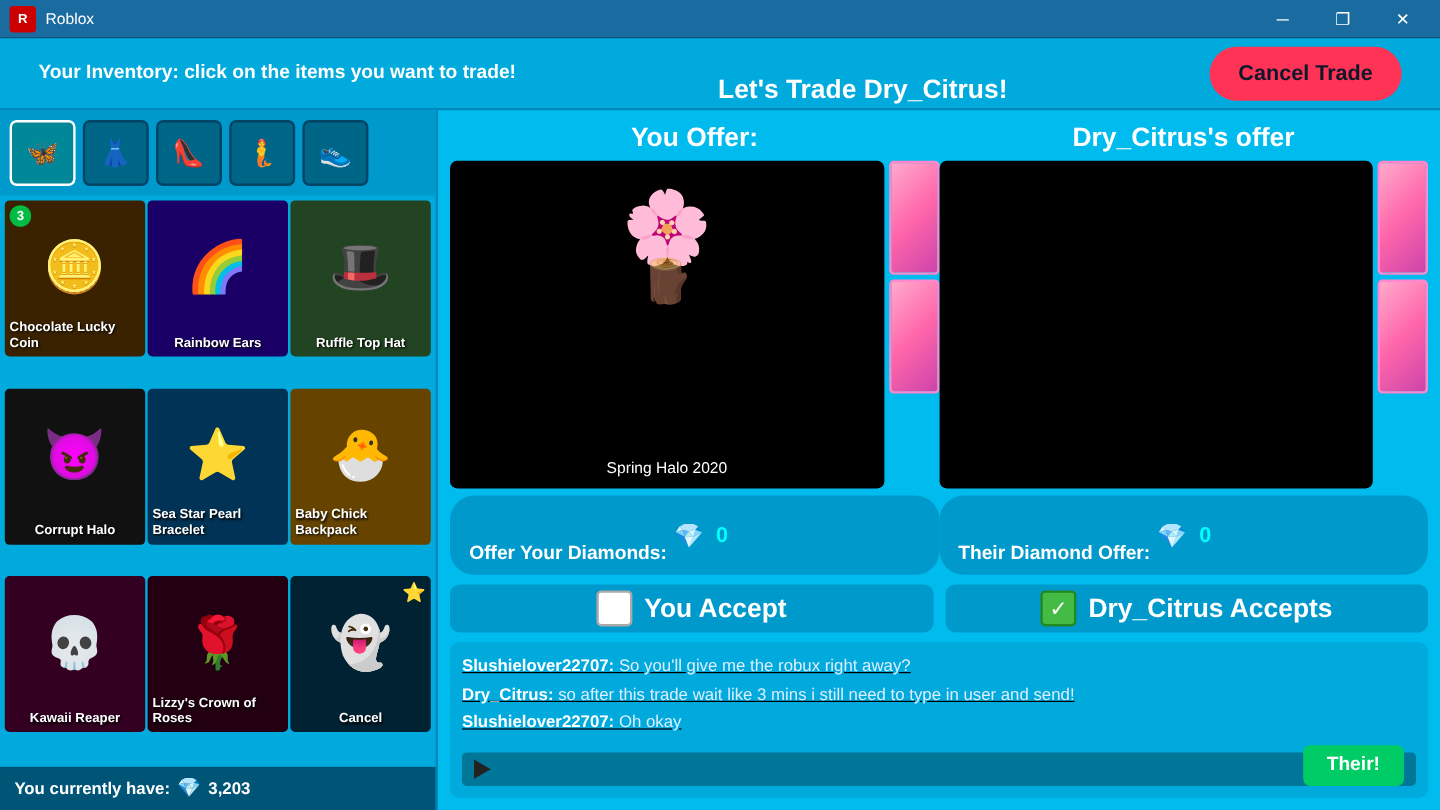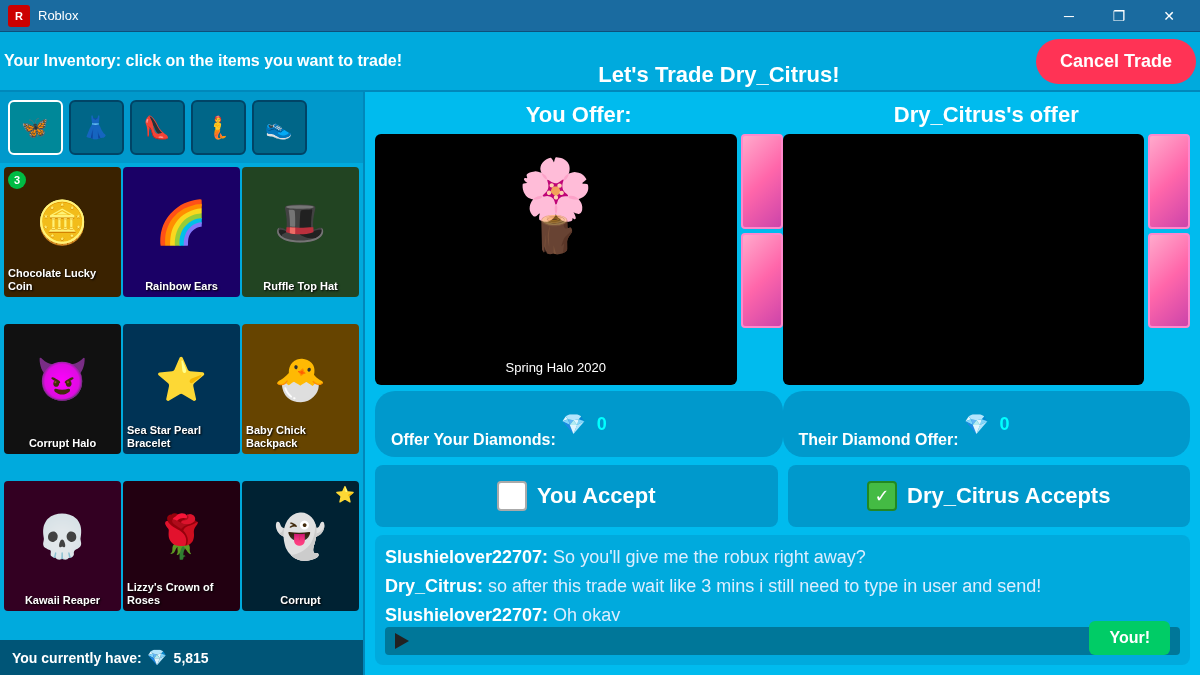--- a/index.html
+++ b/index.html
@@ -59,37 +59,37 @@
       justify-content: center;
     }
 
     
     .header-bar {
       background: #00aadd;
       height: 60px;
       display: flex;
       align-items: center;
       justify-content: space-between;
-      padding: 0 4px;
+      padding: 0 32px;
       border-bottom: 2px solid #0088bb;
     }
     .header-instruction {
       color: white;
       font-size: 16px;
       font-weight: bold;
     }
     .header-title {
       color: white;
       font-size: 22px;
       font-weight: bold;
       margin-top: 28px;
     }
     .cancel-btn {
       background: #ff3355;
-      color: #ffffff;
+      color: #0f172a;
       border: none;
       border-radius: 25px;
       padding: 12px 24px;
       font-size: 18px;
       font-weight: bold;
       cursor: pointer;
     }
 
     
     .main-content {
@@ -295,21 +295,21 @@
       gap: 10px;
     }
     .accept-box {
       flex: 1;
       display: flex;
       align-items: center;
       justify-content: center;
       gap: 10px;
       background: #0099cc;
       border-radius: 8px;
-      padding: 16px;
+      padding: 5px;
     }
     .accept-checkbox {
       width: 30px;
       height: 30px;
       background: white;
       border-radius: 4px;
       border: 2px solid #aaa;
       display: flex;
       align-items: center;
       justify-content: center;
@@ -332,21 +332,22 @@
       padding: 10px;
       flex-shrink: 0;
       height: 130px;
       display: flex;
       flex-direction: column;
       position: relative;
     }
     .chat-messages {
       flex: 1;
       overflow-y: auto;
-      font-size: 18px;
+      font-size: 14px;
+      text-decoration: underline;
     }
     .chat-msg {
       margin-bottom: 4px;
       line-height: 1.4;
     }
     .chat-user {
       color: #ffffff;
       font-weight: bold;
     }
     .chat-text {
@@ -430,27 +431,27 @@
           <div class="inv-item-avatar" style="font-size: 42px;">💀</div>
           <div class="inv-item-name">Kawaii Reaper</div>
         </div>
         <div class="inv-item" style="background: rgb(34, 0, 17);">
           <div class="inv-item-avatar" style="font-size: 42px;">🌹</div>
           <div class="inv-item-name">Lizzy's Crown of Roses</div>
         </div>
         <div class="inv-item" style="background: rgb(0, 34, 51);">
           <div class="inv-item-star">⭐</div>
           <div class="inv-item-avatar" style="font-size: 42px;">👻</div>
-          <div class="inv-item-name">Corrupt</div>
+          <div class="inv-item-name">Cancel</div>
         </div>
       </div>
     <div class="bottom-bar">
       <span>You currently have:</span>
       <span style="color:#aaddff;font-size:16px;">💎</span>
-      <span>5,815</span>
+      <span>3,203</span>
     </div>
   </div>
 
   <div class="trade-panel">
     <div class="trade-offers-row">
 
       <div class="trade-side">
         <div class="trade-side-title">You Offer:</div>
         <div class="trade-slots">
           <div class="trade-main-slot">
@@ -504,18 +505,18 @@
       <div class="chat-messages" id="chat-messages">
       <div class="chat-msg"><span class="chat-user">Slushielover22707:</span> <span class="chat-text">So you'll give me the robux right away?</span></div>
           <div class="chat-msg"><span class="chat-user">Dry_Citrus:</span> <span class="chat-text">so after this trade wait like 3 mins i still need to type in user and send!</span></div>
           <div class="chat-msg"><span class="chat-user">Slushielover22707:</span> <span class="chat-text">Oh okay</span></div>
         </div>
       <div class="chat-input-row">
         <div style="flex:1;display:flex;align-items:center;padding:6px 10px;background:#007799;border-radius:4px;">
           <span style="display:inline-block;width:0;height:0;border-top:8px solid transparent;border-bottom:8px solid transparent;border-left:14px solid #222;"></span>
         </div>
         <div style="position:absolute;right:20px;bottom:10px;">
-          <button class="send-btn">Your!</button>
+          <button class="send-btn">Their!</button>
         </div>
       </div>
     </div>
   </div>
 </div>
 
 </body></html>

